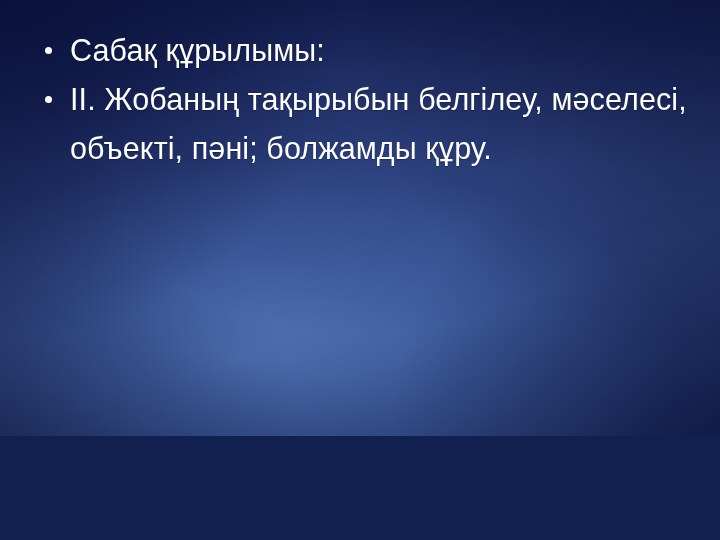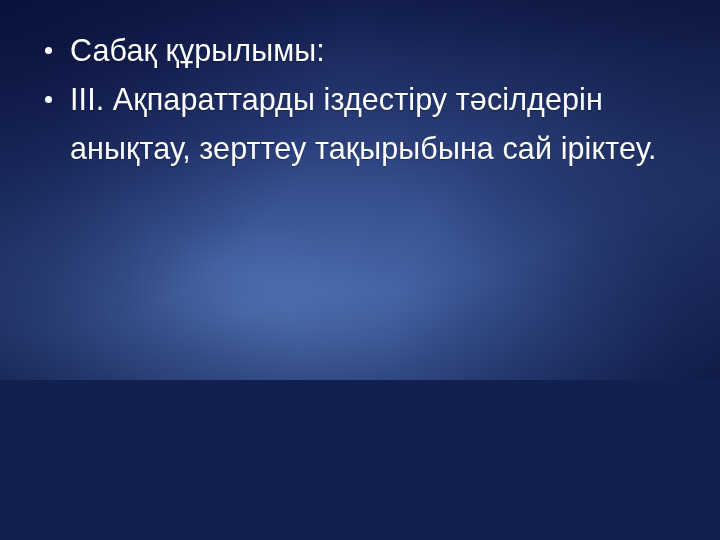--- a/index.html
+++ b/index.html
@@ -5,21 +5,21 @@
 <style>
   html, body {
     margin: 0;
     padding: 0;
     background: #12204f;
   }
 
   #slide {
     position: relative;
     width: 720px;
-    height: 380px;
+    height: 436px;
     overflow: hidden;
     
     background-color: #7f1d1d;
     font-family: "Liberation Sans", "DejaVu Sans", sans-serif;
     -webkit-font-smoothing: antialiased;
   }
 
   
   .bg-layer {
     position: absolute;
@@ -110,24 +110,24 @@
 
   <div class="content">
     <ul class="bullets">
 
       <li class="bullet-item">
         <span class="dot"></span>
         <span class="txt">Сабақ құрылымы:</span>
       </li>
 
 
-
       <li class="bullet-item">
         <span class="dot"></span>
-        <span class="txt">ІІІ. Ақпараттарды іздестіру тәсілдерін анықтау, зерттеу тақырыбына сай іріктеу.</span>
+        <span class="txt">ІІ. Жобаның тақырыбын белгілеу, мәселесі, объекті, пәні; болжамды құру.</span>
       </li>
+
 
 
 
     </ul>
   </div>
 
 </div>
 
 </body></html>

